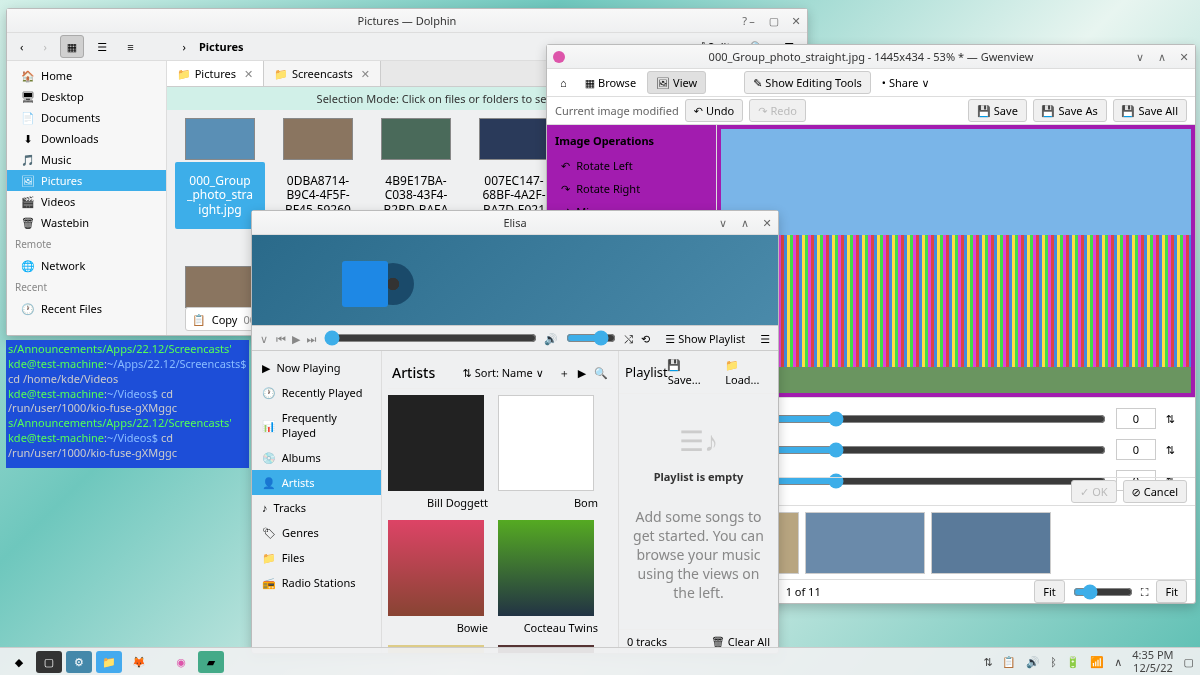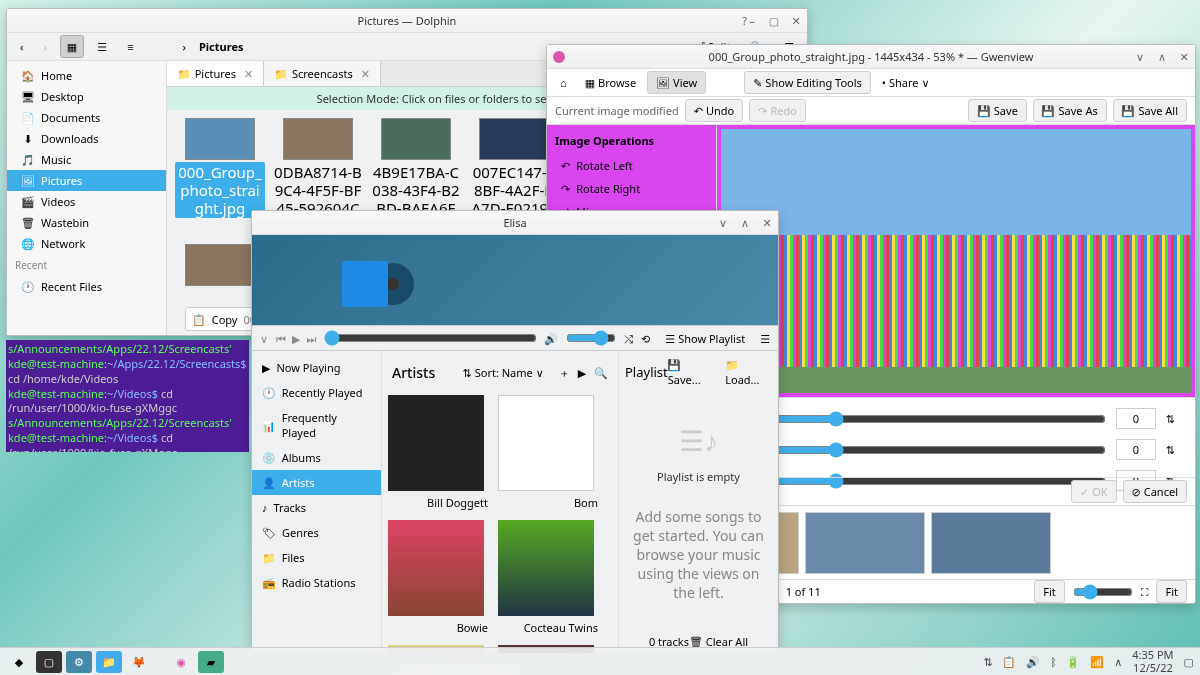--- a/index.html
+++ b/index.html
@@ -26,35 +26,35 @@
 .tab.active{background:#fff}
 .tab .x{color:#888;margin-left:4px}
 #dolphin .selbar{background:#d1f0e8;color:#2a6;text-align:center;padding:4px;font-size:11px;color:#333}
 #dolphin .grid{flex:1;padding:8px;display:flex;flex-wrap:wrap;gap:8px;align-content:flex-start;overflow:hidden}
 .thumb{width:90px;text-align:center}
 .thumb .img{width:70px;height:42px;background:#5a8fb5;margin:0 auto 2px;border:1px solid #888}
 .thumb .img.g2{background:#8a7560}
 .thumb .img.g3{background:#4a6a5a}
 .thumb .img.g4{background:#2a3a5a}
 .thumb.sel .cap{background:#3daee9;color:#fff;border-radius:2px}
-.cap{font-size:15px;line-height:1.2;word-break:break-all;padding:1px}
+.cap{font-size:12px;line-height:1.2;word-break:break-all;padding:12px}
 #dolphin .copybar{position:absolute;bottom:4px;left:178px;right:8px;height:24px;border:1px solid #ccc;background:#fff;display:flex;align-items:center;padding:0 6px;gap:6px;border-radius:3px}
 
-#term{position:absolute;left:6px;top:340px;width:243px;height:112px;background:#4c1d95;color:#ccc;font-family:monospace;font-size:9px;padding:2px;overflow:hidden;line-height:1.35}
+#term{position:absolute;left:6px;top:340px;width:243px;height:128px;background:#1d4ed8;color:#ccc;font-family:monospace;font-size:9px;padding:2px;overflow:hidden;line-height:1.35}
 #term .p{color:#5f5}
 #term .c{color:#8bf}
 #term .u{color:#5f5}
 
 #gwen{left:546px;top:44px;width:650px;height:560px;background:#fff}
 #gwen .toolbar{gap:4px}
 .gbtn{padding:3px 8px;border:1px solid #ccc;border-radius:3px;background:#f0f0f0;cursor:pointer;display:flex;align-items:center;gap:3px}
 .gbtn.primary{background:#e0e0e0}
 #gwen .statusbar{height:24px;border-top:1px solid #ddd;display:flex;align-items:center;justify-content:space-between;padding:0 8px;font-size:10px}
 #gwen .actionbar{height:28px;border-bottom:1px solid #ddd;display:flex;align-items:center;justify-content:space-between;padding:0 8px}
-#gwen .canvas{flex:1;background:#d946ef;display:flex;position:relative;height:280px}
+#gwen .canvas{flex:1;background:#a21caf;display:flex;position:relative;height:280px}
 #gwen .editpanel{width:170px;border-right:1px solid #ddd;padding:8px}
 .eop{padding:4px 6px;cursor:pointer;display:flex;align-items:center;gap:6px}
 .eoh{font-weight:bold;margin-bottom:6px}
 #gwen .photo{flex:1;background:linear-gradient(#7ab5e8 40%,#6a9560 40%);margin:4px;position:relative;overflow:hidden}
 #gwen .sliders{height:80px;border-top:1px solid #ddd;padding:10px 20px;display:flex;flex-direction:column;gap:10px}
 .sliderrow{display:flex;align-items:center;gap:10px}
 .sliderrow input[type=range]{flex:1}
 .numbox{width:40px;border:1px solid #ccc;padding:2px;text-align:center}
 #gwen .okbar{height:28px;border-top:1px solid #ddd;display:flex;align-items:center;justify-content:flex-end;padding:0 8px;gap:6px}
 #gwen .thumbstrip{height:74px;border-top:1px solid #ddd;display:flex;gap:6px;padding:6px;overflow:hidden}
@@ -81,21 +81,21 @@
 .artimg{width:96px;height:96px;background:#c94;margin-bottom:4px}
 .artimg.a1{background:#222}
 .artimg.a2{background:#fff;border:1px solid #ccc}
 .artimg.a3{background:linear-gradient(#d46,#843)}
 .artimg.a4{background:linear-gradient(#5a2,#234)}
 .artimg.a5{background:#dc8}
 .artimg.a6{background:linear-gradient(#533,#966)}
 #elisa .playlist{width:160px;border-left:1px solid #ddd;display:flex;flex-direction:column}
 .plhdr{padding:6px;border-bottom:1px solid #eee;display:flex;align-items:center;justify-content:space-between}
 .plbody{flex:1;display:flex;flex-direction:column;align-items:center;justify-content:center;text-align:center;padding:10px;color:#888}
-.plfoot{border-top:1px solid #eee;padding:4px 8px;display:flex;justify-content:center;font-size:10px}
+.plfoot{border-top:1px solid #eee;padding:4px 8px;display:flex;justify-content:space-between;font-size:10px}
 
 #taskbar{position:absolute;left:0;right:0;bottom:0;height:28px;background:rgba(239,240,241,.92);border-top:1px solid #ccc;display:flex;align-items:center;padding:0 6px}
 #taskbar .left{display:flex;gap:4px;align-items:center}
 #taskbar .right{margin-left:auto;display:flex;gap:10px;align-items:center;color:#444}
 .tbicon{width:26px;height:22px;display:flex;align-items:center;justify-content:center;border-radius:3px;cursor:pointer}
 .tbicon.active{background:#ccc}
 .clock{text-align:center;line-height:1.1;font-size:10px}
 input[type=range]{accent-color:#3daee9}
 .sep{flex:1}
 </style>
@@ -155,20 +155,21 @@
           </div>
           <div class="sbi">
             <span class="icon">🎬</span>
             <span>Videos</span>
           </div>
           <div class="sbi">
             <span class="icon">🗑</span>
             <span>Wastebin</span>
           </div>
         </div>
+      <div class="sbh">Remote</div>
       <div id="remote-list">
           <div class="sbi">
             <span class="icon">🌐</span>
             <span>Network</span>
           </div>
         </div>
       <div class="sbh">Recent</div>
       <div id="recent-list">
           <div class="sbi">
             <span class="icon">🕐</span>
@@ -441,21 +442,21 @@
       <div class="playlist">
         <div class="plhdr">
           <span style="font-size:13px">Playlist</span>
           <div style="display:flex;gap:12px;font-size:10px">
             <span>💾 <span>Save...</span></span>
             <span>📁 <span>Load...</span></span>
           </div>
         </div>
         <div class="plbody">
           <div style="font-size:28px;color:#ccc;margin-bottom:10px">☰♪</div>
-          <div style="font-weight:normal;color:#333;margin-bottom:23px">Playlist is empty</div>
+          <div style="font-weight:bold;color:#333;margin-bottom:23px">Playlist is empty</div>
           <div style="font-size:14px">Add some songs to get started. You can browse your music using the views on the left.</div>
         </div>
         <div class="plfoot">
           <span>0 tracks</span>
           <span>🗑 <span>Clear All</span></span>
         </div>
       </div>
     </div>
   </div>
 </div>

